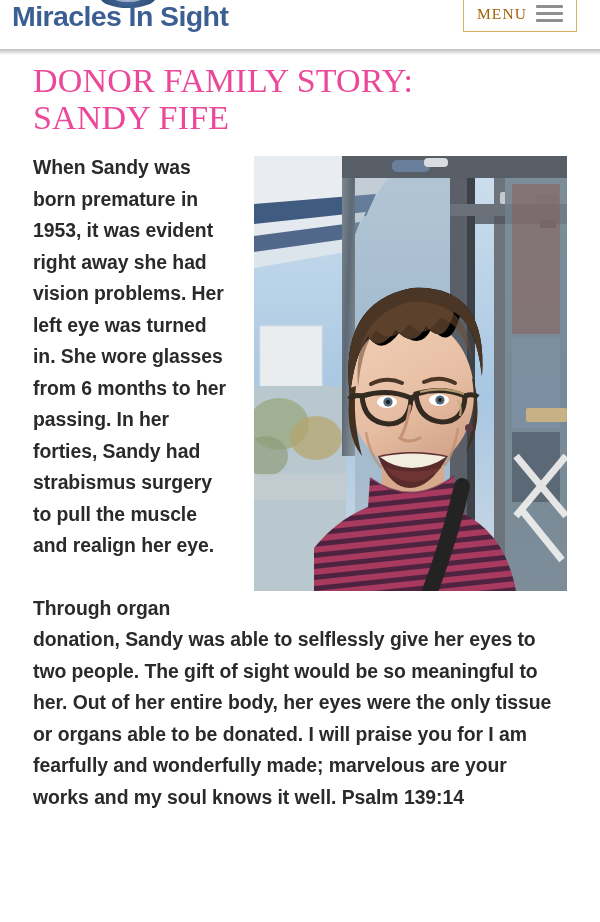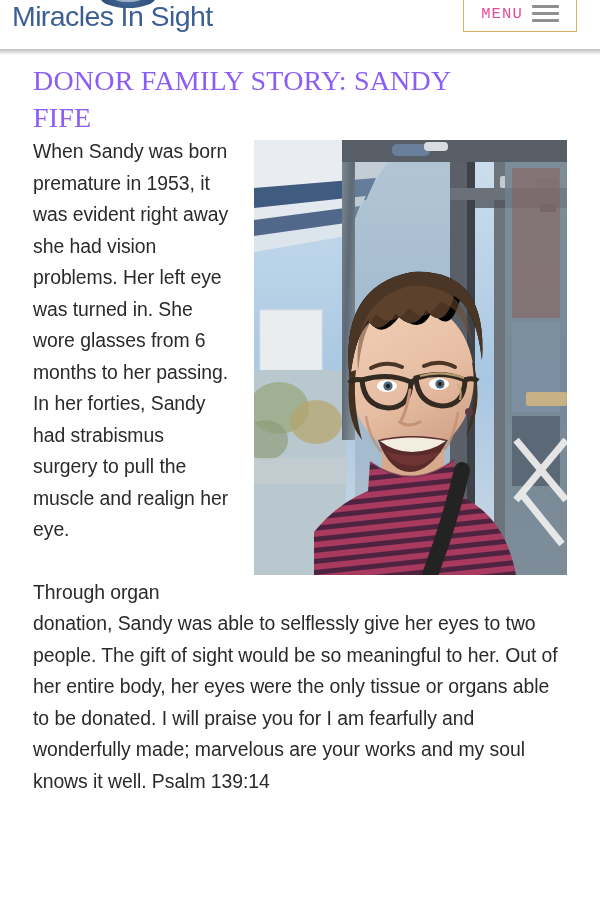--- a/index.html
+++ b/index.html
@@ -59,43 +59,43 @@
     opacity: .55;
   }
   .logo-text {
     position: absolute;
     left: 0;
     top: 18px;
     font-family: "Liberation Sans", sans-serif;
     font-size: 28.5px;
     letter-spacing: -0.6px;
     color: #3c5f93;
-    font-weight: 400;
+    font-weight: 700;
     white-space: nowrap;
   }
 
   .menu-button {
     position: absolute;
     right: 23px;
     top: -16px;
     width: 114px;
     height: 48px;
     border: 1px solid #d8b063;
     background: #ffffff;
     display: flex;
     align-items: center;
     justify-content: center;
     gap: 9px;
     padding-top: 12px;
   }
   .menu-label {
     font-size: 15.5px;
     letter-spacing: 1.1px;
-    color: #ec4899;
-    font-family: Liberation Mono, monospace;
+    color: #a16207;
+    font-family: Liberation Serif, serif;
   }
   .burger {
     display: flex;
     flex-direction: column;
     gap: 4px;
     width: 27px;
   }
   .burger span {
     display: block;
     height: 3px;
@@ -107,30 +107,32 @@
   
   .page {
     position: relative;
     width: 600px;
     padding: 0 33px;
   }
 
   .page-title {
     margin: 13px 0 0 0;
     font-family: "Liberation Serif", serif;
-    font-size: 28px;
+    font-size: 34px;
     line-height: 37px;
     font-weight: 400;
-    color: #8b5cf6;
+    color: #ec4899;
     letter-spacing: 0.2px;
     max-width: 460px;
   }
 
   .article {
     position: relative;
+    margin-top: 16px;
+    font-weight: bold;
   }
 
   
   .photo {
     float: right;
     width: 313px;
     height: 435px;
     margin: 4px 0 10px 25px;
     position: relative;
     overflow: hidden;

